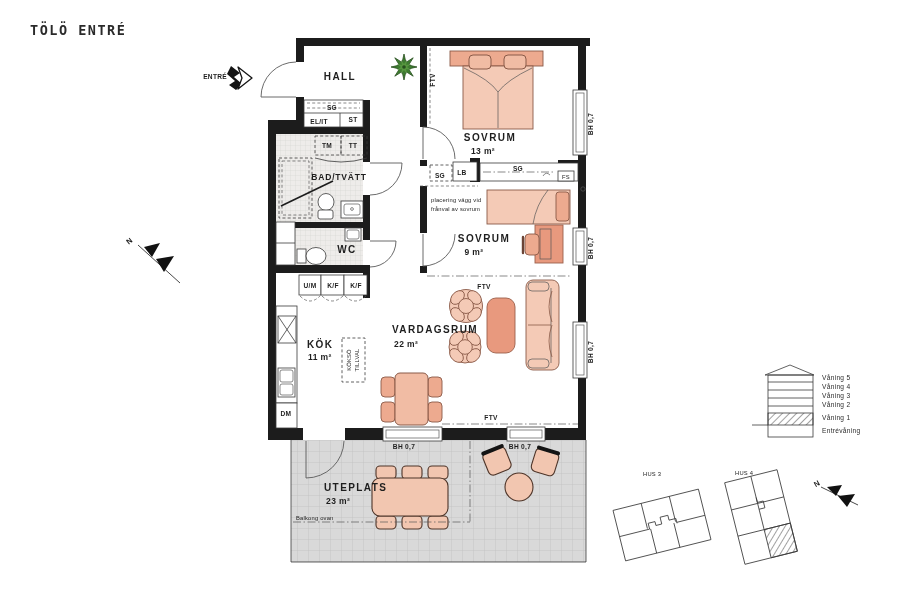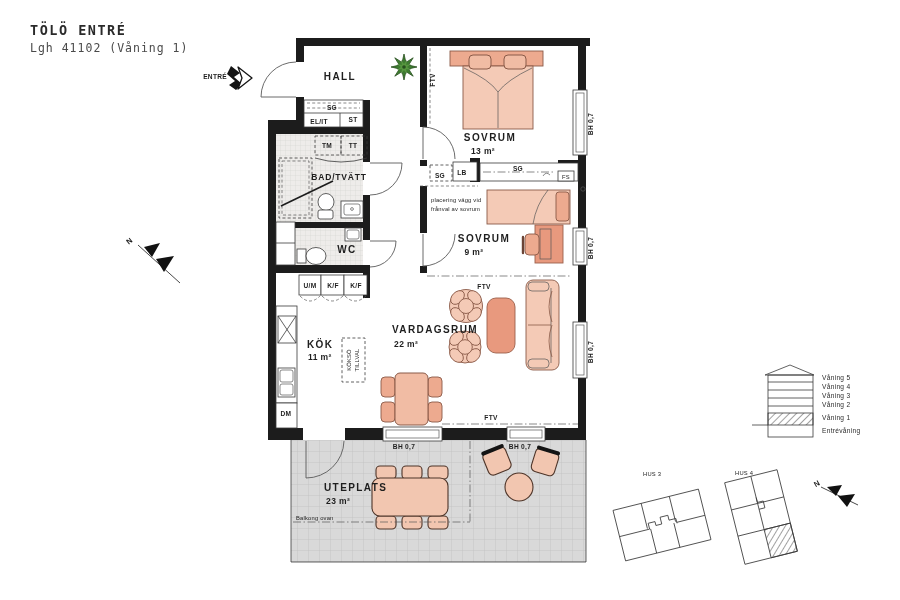--- a/index.html
+++ b/index.html
@@ -1,17 +1,17 @@
 <!DOCTYPE html>
 <html><head>
 <meta charset="utf-8">
 <style>
   html,body{margin:0;padding:0;background:#fff;}
   #stage{position:relative;width:900px;height:600px;background:#fff;overflow:hidden;
-         font-family:"Liberation Sans",sans-serif;}
+         font-family:"Liberation Sans",sans-serif;text-align:center;}
   .header{position:absolute;left:30px;top:22px;}
   .title{font-family:"DejaVu Sans Mono",monospace;font-weight:700;font-size:13.5px;
          letter-spacing:1.5px;color:#2a2a2a;}
   .subtitle{font-family:"DejaVu Sans Mono",monospace;font-weight:400;font-size:11.5px;
          letter-spacing:1px;color:#4a4a4a;margin-top:3px;}
   svg{position:absolute;left:0;top:0;}
   .wall{fill:#1c1c1c;}
   .thin{stroke:#3a3a3a;stroke-width:.8;fill:none;}
   .thin2{stroke:#565656;stroke-width:.7;fill:none;}
   .whitebox{fill:#fff;stroke:#3a3a3a;stroke-width:.8;}
@@ -31,21 +31,20 @@
   .t-leg{font-size:6.6px;font-weight:500;letter-spacing:.3px;fill:#2c2c2c;}
   .t-n{font-size:7.5px;font-weight:600;}
 </style>
 </head>
 <body>
 
 <div id="stage">
 
   <div class="header">
     <div class="title">TÖLÖ ENTRÉ</div>
-    <div class="subtitle">Lgh 41102 (Våning 1)</div>
   </div>
 
   <svg width="900" height="600" viewBox="0 0 900 600">
     <defs>
       <pattern id="tiles" width="5" height="5" patternUnits="userSpaceOnUse">
         <rect width="5" height="5" fill="#eeecea"></rect>
         <path d="M5 0H0V5" stroke="#d4d2cf" stroke-width="0.6" fill="none"></path>
       </pattern>
       <pattern id="patio" width="11" height="11" patternUnits="userSpaceOnUse">
         <rect width="11" height="11" fill="#d9d9d9"></rect>

